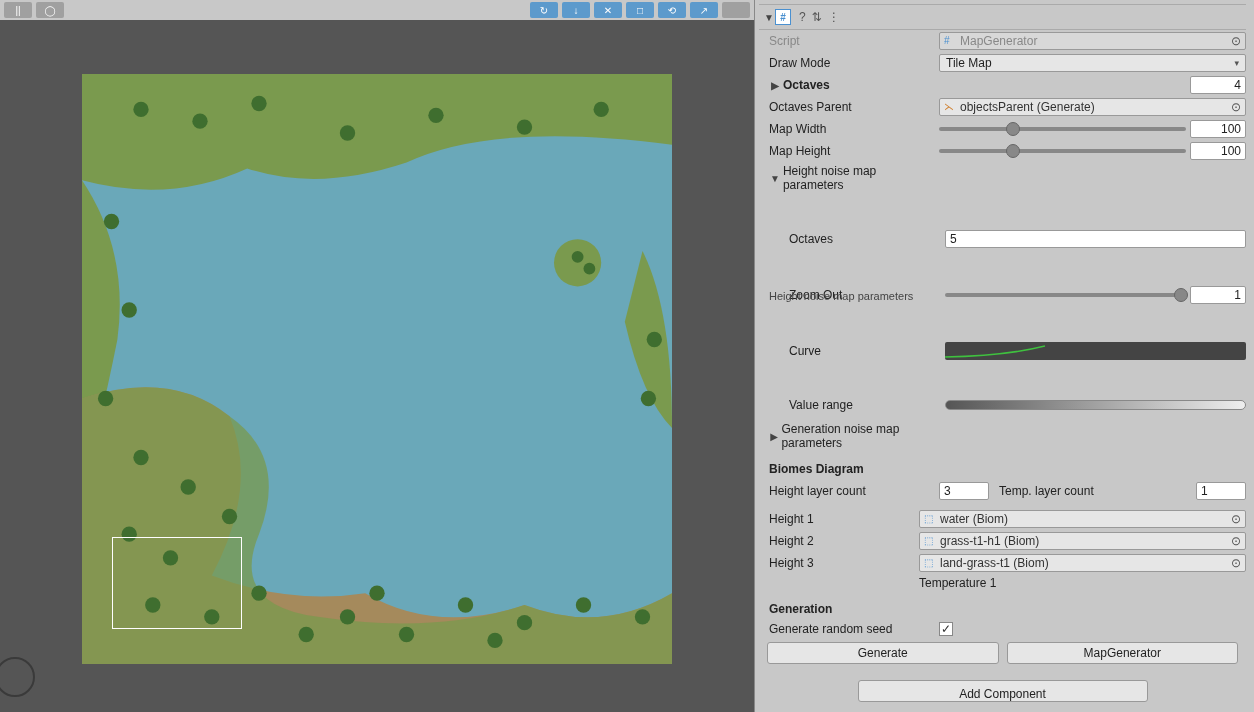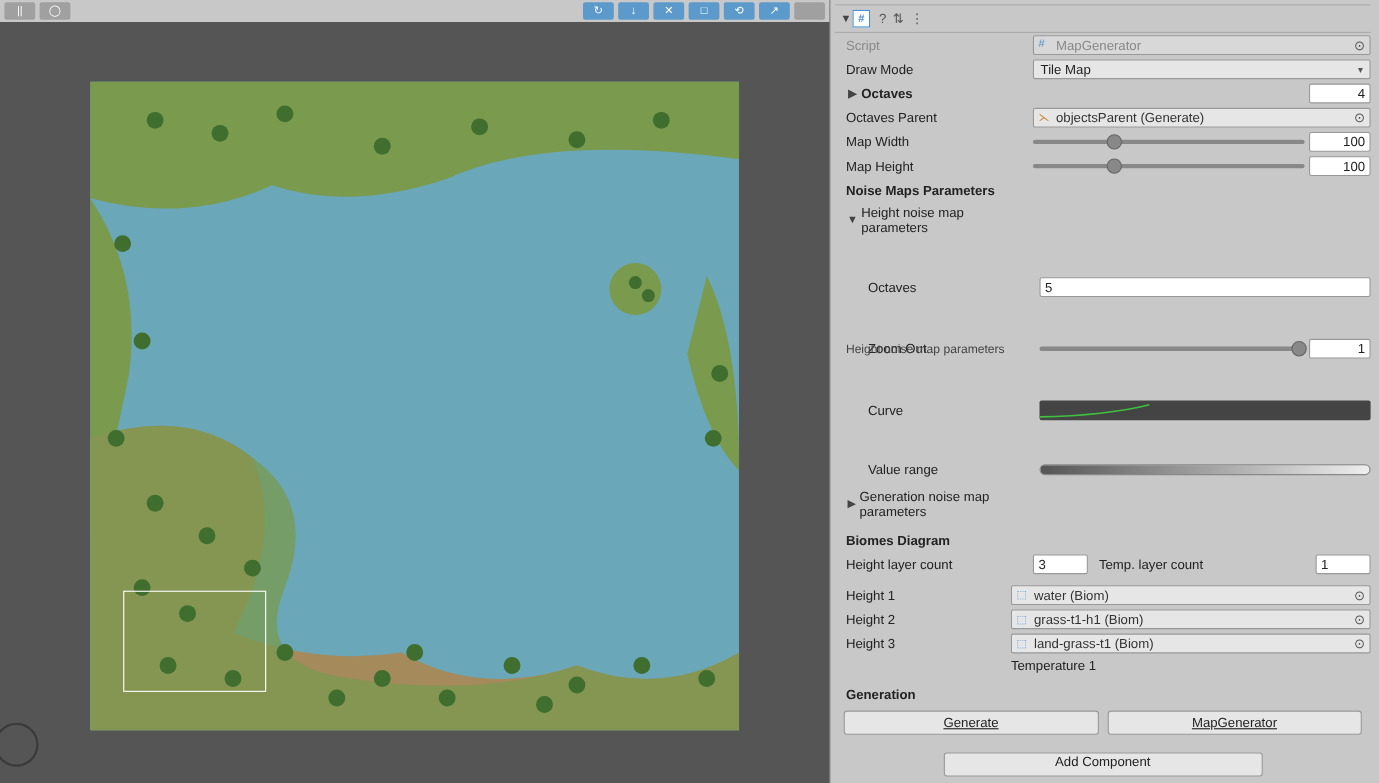--- a/index.html
+++ b/index.html
@@ -37,23 +37,23 @@
 .num-field.wide { width: 56px; text-align:right; }
 .slider { flex: 1; height: 18px; display: flex; align-items: center; position: relative; }
 .slider-track { flex: 1; height: 4px; background: #888; border-radius: 2px; position: relative; }
 .slider-thumb { position: absolute; top: -5px; width: 14px; height: 14px; background: #888; border-radius: 50%; border: 1px solid #666; transform: translateX(-50%); }
 .curve-box { flex: 1; height: 18px; background: #444; border-radius: 2px; position: relative; overflow:hidden; }
 .curve-line { position: absolute; bottom: 2px; left: 0; right: 0; height: 14px; }
 .range-bar { flex: 1; height: 10px; background: linear-gradient(to right, #555, #eee); border-radius: 5px; border:1px solid #888; }
 .spacer { height: 6px; }
 .checkbox { width: 14px; height: 14px; background: #fff; border: 1px solid #888; display: flex; align-items: center; justify-content: center; font-size: 10px; color: #333; }
 .btn-row { display: flex; gap: 8px; padding: 4px 8px; }
-.big-btn { flex: 1; height: 22px; background: #e6e6e6; border: 1px solid #999; border-radius: 3px; display: flex; align-items: center; justify-content: center; color: #222; cursor: pointer; text-decoration: underline; }
+.big-btn { flex: 1; height: 22px; background: #e6e6e6; border: 1px solid #999; border-radius: 3px; display: flex; align-items: center; justify-content: center; color: #222; cursor: pointer; }
 .add-comp-row { display: flex; justify-content: center; padding: 12px 0; }
-.add-comp-btn { width: 290px; height: 22px; background: #e6e6e6; border: 1px solid #999; border-radius: 3px; display: flex; align-items: flex-start; justify-content: center; color: #222; cursor: pointer; }
+.add-comp-btn { width: 290px; height: 22px; background: #e6e6e6; border: 1px solid #999; border-radius: 3px; display: flex; align-items: flex-end; justify-content: center; color: #222; cursor: pointer; }
 .section-head { font-weight: bold; color: #222; padding: 4px 10px; }
 .inline-label { color: #222; margin: 0 6px; }
 .small-num { width: 50px; height: 18px; background: #fff; border: 1px solid #999; border-radius: 2px; padding: 0 4px; color: #222; }
 .overlay-text { position:absolute; color:#444; font-size:11px; }
 </style>
 </head>
 <body>
 
 <div class="viewport">
   <div class="topbar">
@@ -188,21 +188,20 @@
       <div class="row-field">
         <div class="slider">
           <div class="slider-track">
               <div class="slider-thumb" style="left:30%"></div>
             </div>
         </div>
         <input class="num-field wide" value="100" style="">
       </div>
     </div>
 
-    <div class="section-head">Noise Maps Parameters</div>
 
     <div class="row">
       <div class="row-label">
         <span class="foldout">▼</span>
         <span>Height noise map parameters</span>
       </div>
     </div>
 
     <div class="row sub2">
       <div class="row-label" style="width:156px">Octaves</div>
@@ -299,20 +298,28 @@
     <div class="row">
       <div class="row-label" style="width:150px"></div>
       <div class="row-field">
         <span style="color:#222">Temperature 1</span>
       </div>
     </div>
 
     <div class="spacer"></div>
     <div class="section-head">Generation</div>
 
+    <div class="row">
+      <div class="row-label">Generate random seed</div>
+      <div class="row-field">
+        <div class="checkbox">
+            <span>✓</span>
+          </div>
+      </div>
+    </div>
 
     <div class="btn-row">
       <div class="big-btn">
           <span>Generate</span>
         </div>
       <div class="big-btn">
           <span>MapGenerator</span>
         </div>
     </div>
 

